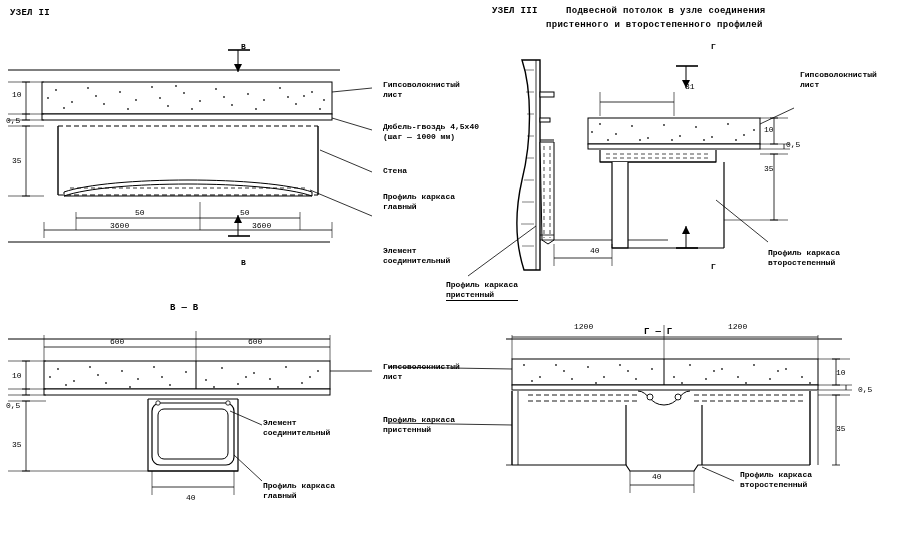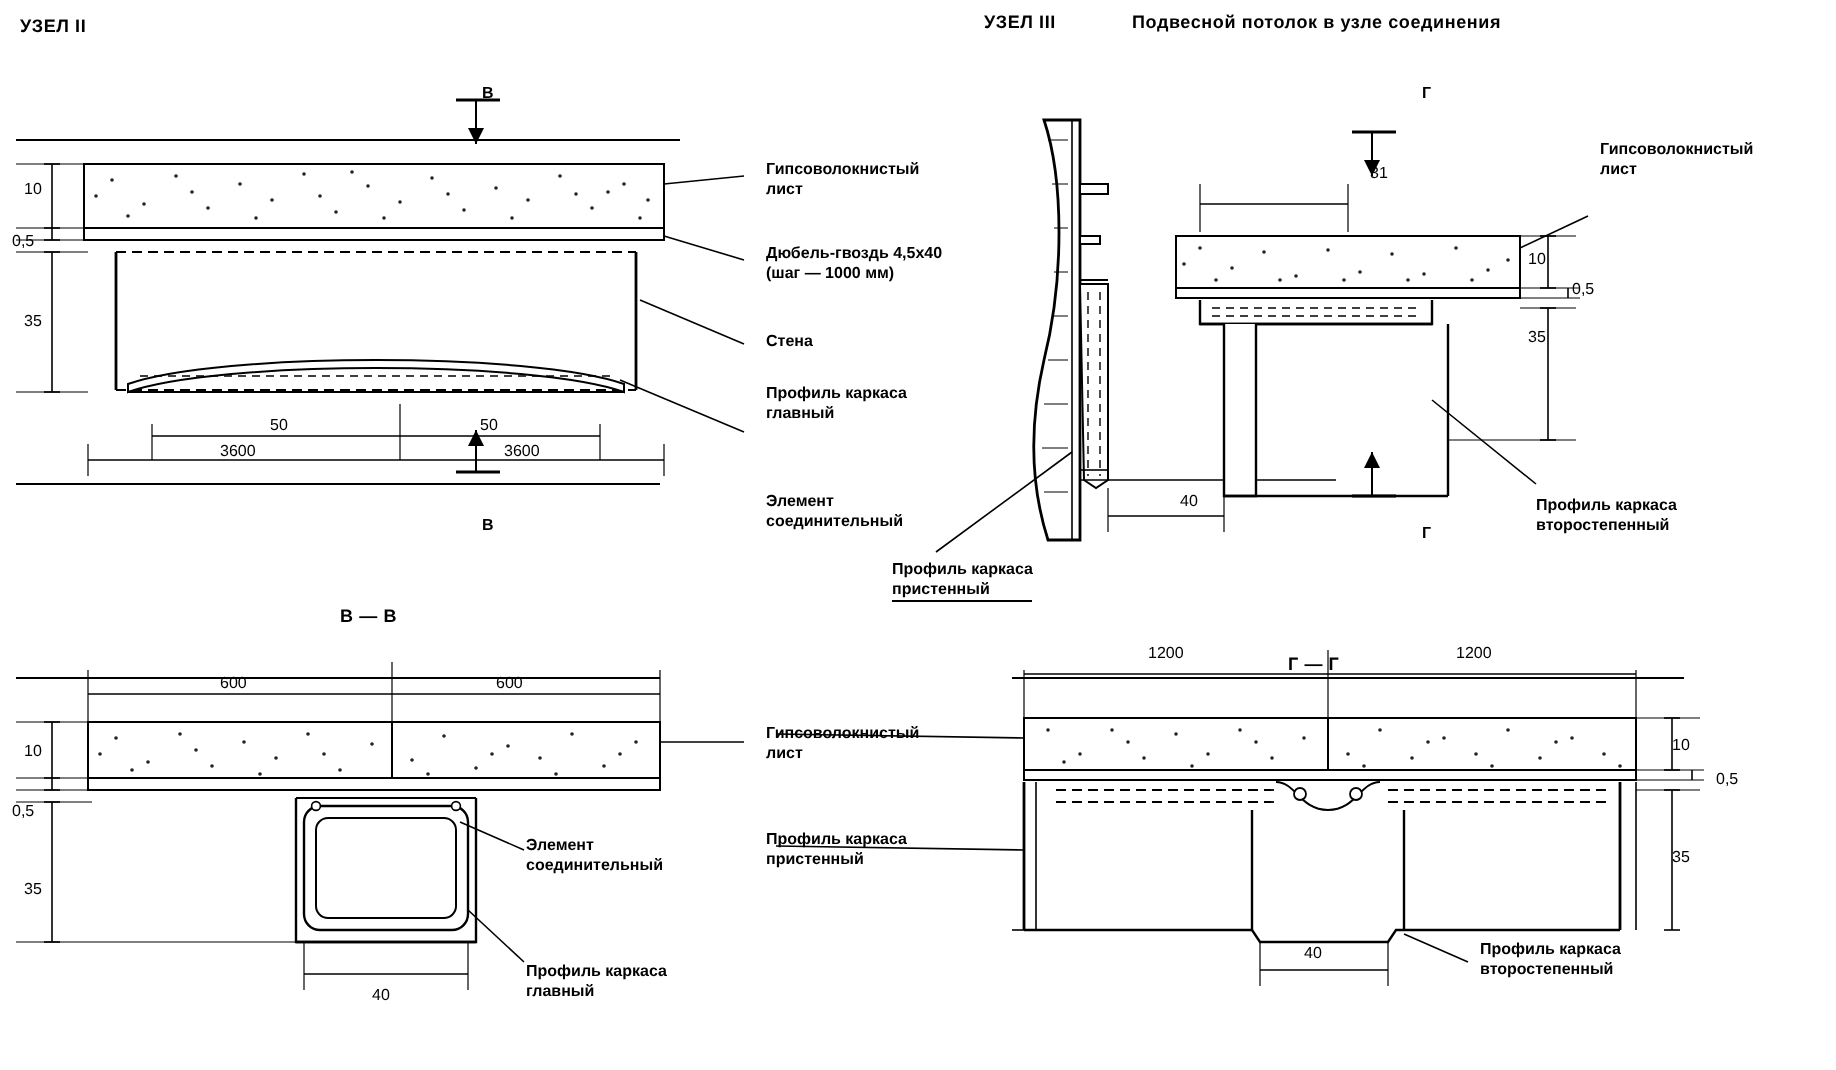--- a/index.html
+++ b/index.html
@@ -4,38 +4,39 @@
 <style>
   html,body{margin:0;padding:0;}
   body{
     width:918px;height:535px;
     background:#ffffff;
     font-family:"Liberation Sans", sans-serif;
     color:#000;
     position:relative;
     overflow:hidden;
   }
-  .root{position:absolute;left:0;top:0;width:918px;height:535px;}
+  .root{position:absolute;left:0;top:0;width:918px;height:535px;font-family:Liberation Mono, monospace;}
   .t{position:absolute;white-space:pre;font-size:8px;line-height:10px;}
   .b{font-weight:bold;}
   .ttl{font-weight:bold;font-size:9px;letter-spacing:.3px;}
   .underline{border-bottom:1px solid #000;padding-bottom:1px;}
   svg{position:absolute;left:0;top:0;overflow:visible;}
   .lbl{position:absolute;font-size:8px;line-height:9.5px;white-space:pre;font-weight:bold;}
   .dim{position:absolute;font-size:8px;white-space:pre;}
 </style>
 </head>
 <body>
 
 <div class="root">
 
   <div class="t ttl" style="left:10px;top:8px;">УЗЕЛ II</div>
 
   <div class="t ttl" style="left:492px;top:6px;text-align:right;">УЗЕЛ III</div>
   <div class="t ttl" style="left:566px;top:6px;text-align:right;">Подвесной потолок в узле соединения</div>
+  <div class="t ttl" style="left:546px;top:20px;">пристенного и второстепенного профилей</div>
 
   <div class="t ttl" style="left:170px;top:303px;">В — В</div>
   <div class="t ttl" style="left:644px;top:303px;margin-top:24px;">Г — Г</div>
 
   <svg width="400" height="300" style="left:0px;top:30px;">
 
     <rect x="42" y="52" width="290" height="32" fill="#fff" stroke="#000" stroke-width="1"></rect>
     <g fill="#222">
       <circle cx="56" cy="60" r="0.9"></circle>
         <circle cx="72" cy="72" r="0.9"></circle>

